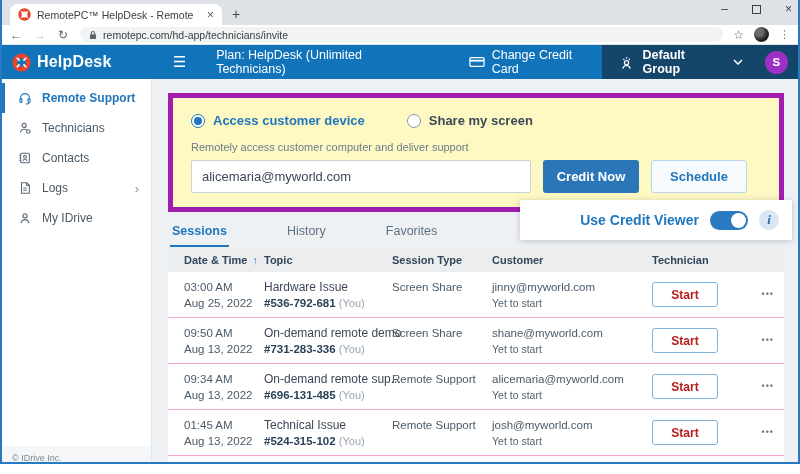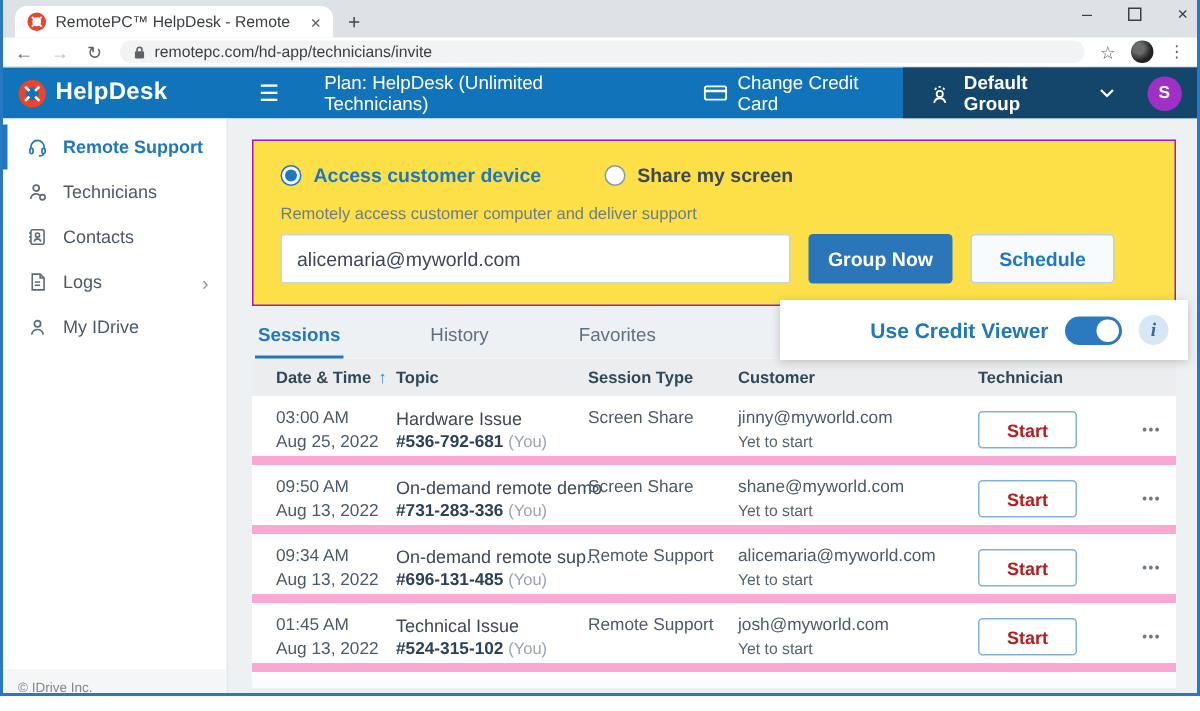--- a/index.html
+++ b/index.html
@@ -52,21 +52,21 @@
   .side-item .sicon { color:#5a6a78; display:flex; }
   .side-item.active { color:#2177bd; font-weight:bold; border-left-color:#2177bd; }
   .side-item.active .sicon { color:#2177bd; }
   .side-chevron { margin-left:auto; margin-right:12px; color:#8a97a3; font-size:13px; }
   .side-footer { position:absolute; bottom:0; left:0; right:0; height:24px; background:#f4f6f7;
                  font-size:9px; color:#7b8894; display:flex; align-items:center; padding-left:10px; }
 
   .main { flex:1; background:#eef1f4; position:relative; padding:14px 14px 0 16px; overflow:hidden; }
 
   
-  .card { background:#fde047; border:1px solid #a21caf; padding:15px 18px 14px; }
+  .card { background:#fef9c3; border:5px solid #a21caf; padding:15px 18px 14px; }
   .radio-row { display:flex; align-items:center; gap:42px; }
   .radio-opt { display:flex; align-items:center; gap:8px; font-size:13px; font-weight:bold; color:#3c4858; }
   .radio-opt.selected { color:#2177bd; }
   .radio { width:14px; height:14px; border-radius:50%; border:1.5px solid #8a98a5; position:relative; background:#fff; }
   .radio.on { border-color:#2177bd; }
   .radio.on::after { content:""; position:absolute; inset:2px; border-radius:50%; background:#2177bd; }
   .card-desc { margin-top:13px; font-size:11px; color:#6b7c8c; }
   .input-row { margin-top:7px; display:flex; gap:12px; }
   .email-input { width:340px; height:33px; border:1px solid #c9d3da; border-radius:2px; padding:0 10px;
                  font-size:13px; color:#3c4858; font-family:"Liberation Sans", sans-serif; }
@@ -88,21 +88,21 @@
   .toggle { width:38px; height:19px; border-radius:10px; background:#2b7abf; position:relative; }
   .toggle .knob { position:absolute; right:2px; top:2px; width:15px; height:15px; border-radius:50%; background:#fff; }
   .info { width:20px; height:20px; border-radius:50%; background:#d9e7f4; color:#2f6da8;
           font-family:"Liberation Serif", serif; font-style:italic; font-weight:bold; font-size:13px;
           display:flex; align-items:center; justify-content:center; }
 
   
   .table { background:#fff; }
   .thead { display:flex; background:#ebedef; height:25px; align-items:center; font-size:11px;
            font-weight:bold; color:#33475b; }
-  .trow { display:flex; border-bottom:6px solid #f9a8d4; background:#fff; padding:7px 0 6px; height:46px; }
+  .trow { display:flex; border-bottom:1px solid #f9a8d4; background:#fff; padding:7px 0 6px; height:46px; }
   .c-date { width:96px; padding-left:16px; }
   .c-topic { width:128px; }
   .c-type { width:100px; }
   .c-cust { width:160px; }
   .c-tech { width:96px; }
   .c-menu { flex:1; display:flex; justify-content:flex-end; padding-right:10px; }
   .thead .c-date { display:flex; align-items:center; gap:5px; }
   .sort { color:#2e8ae0; font-size:11px; font-weight:bold; }
   .cell-line1 { font-size:11.5px; color:#4a5a68; line-height:16px; white-space:nowrap; }
   .topic-title { font-size:12px; color:#3c4858; line-height:16px; white-space:nowrap; }
@@ -280,21 +280,21 @@
             <span>Access customer device</span>
           </div>
           <div class="radio-opt">
             <span class="radio"></span>
             <span>Share my screen</span>
           </div>
         </div>
         <div class="card-desc">Remotely access customer computer and deliver support</div>
         <div class="input-row">
           <input class="email-input" value="alicemaria@myworld.com" style="">
-          <button class="btn btn-primary">Group Now</button>
+          <button class="btn btn-primary">Credit Now</button>
           <button class="btn btn-outline">Schedule</button>
         </div>
       </div>
 
       <div class="tabs">
         <span class="tabitem active">Sessions</span>
         <span class="tabitem">History</span>
         <span class="tabitem">Favorites</span>
       </div>
 

